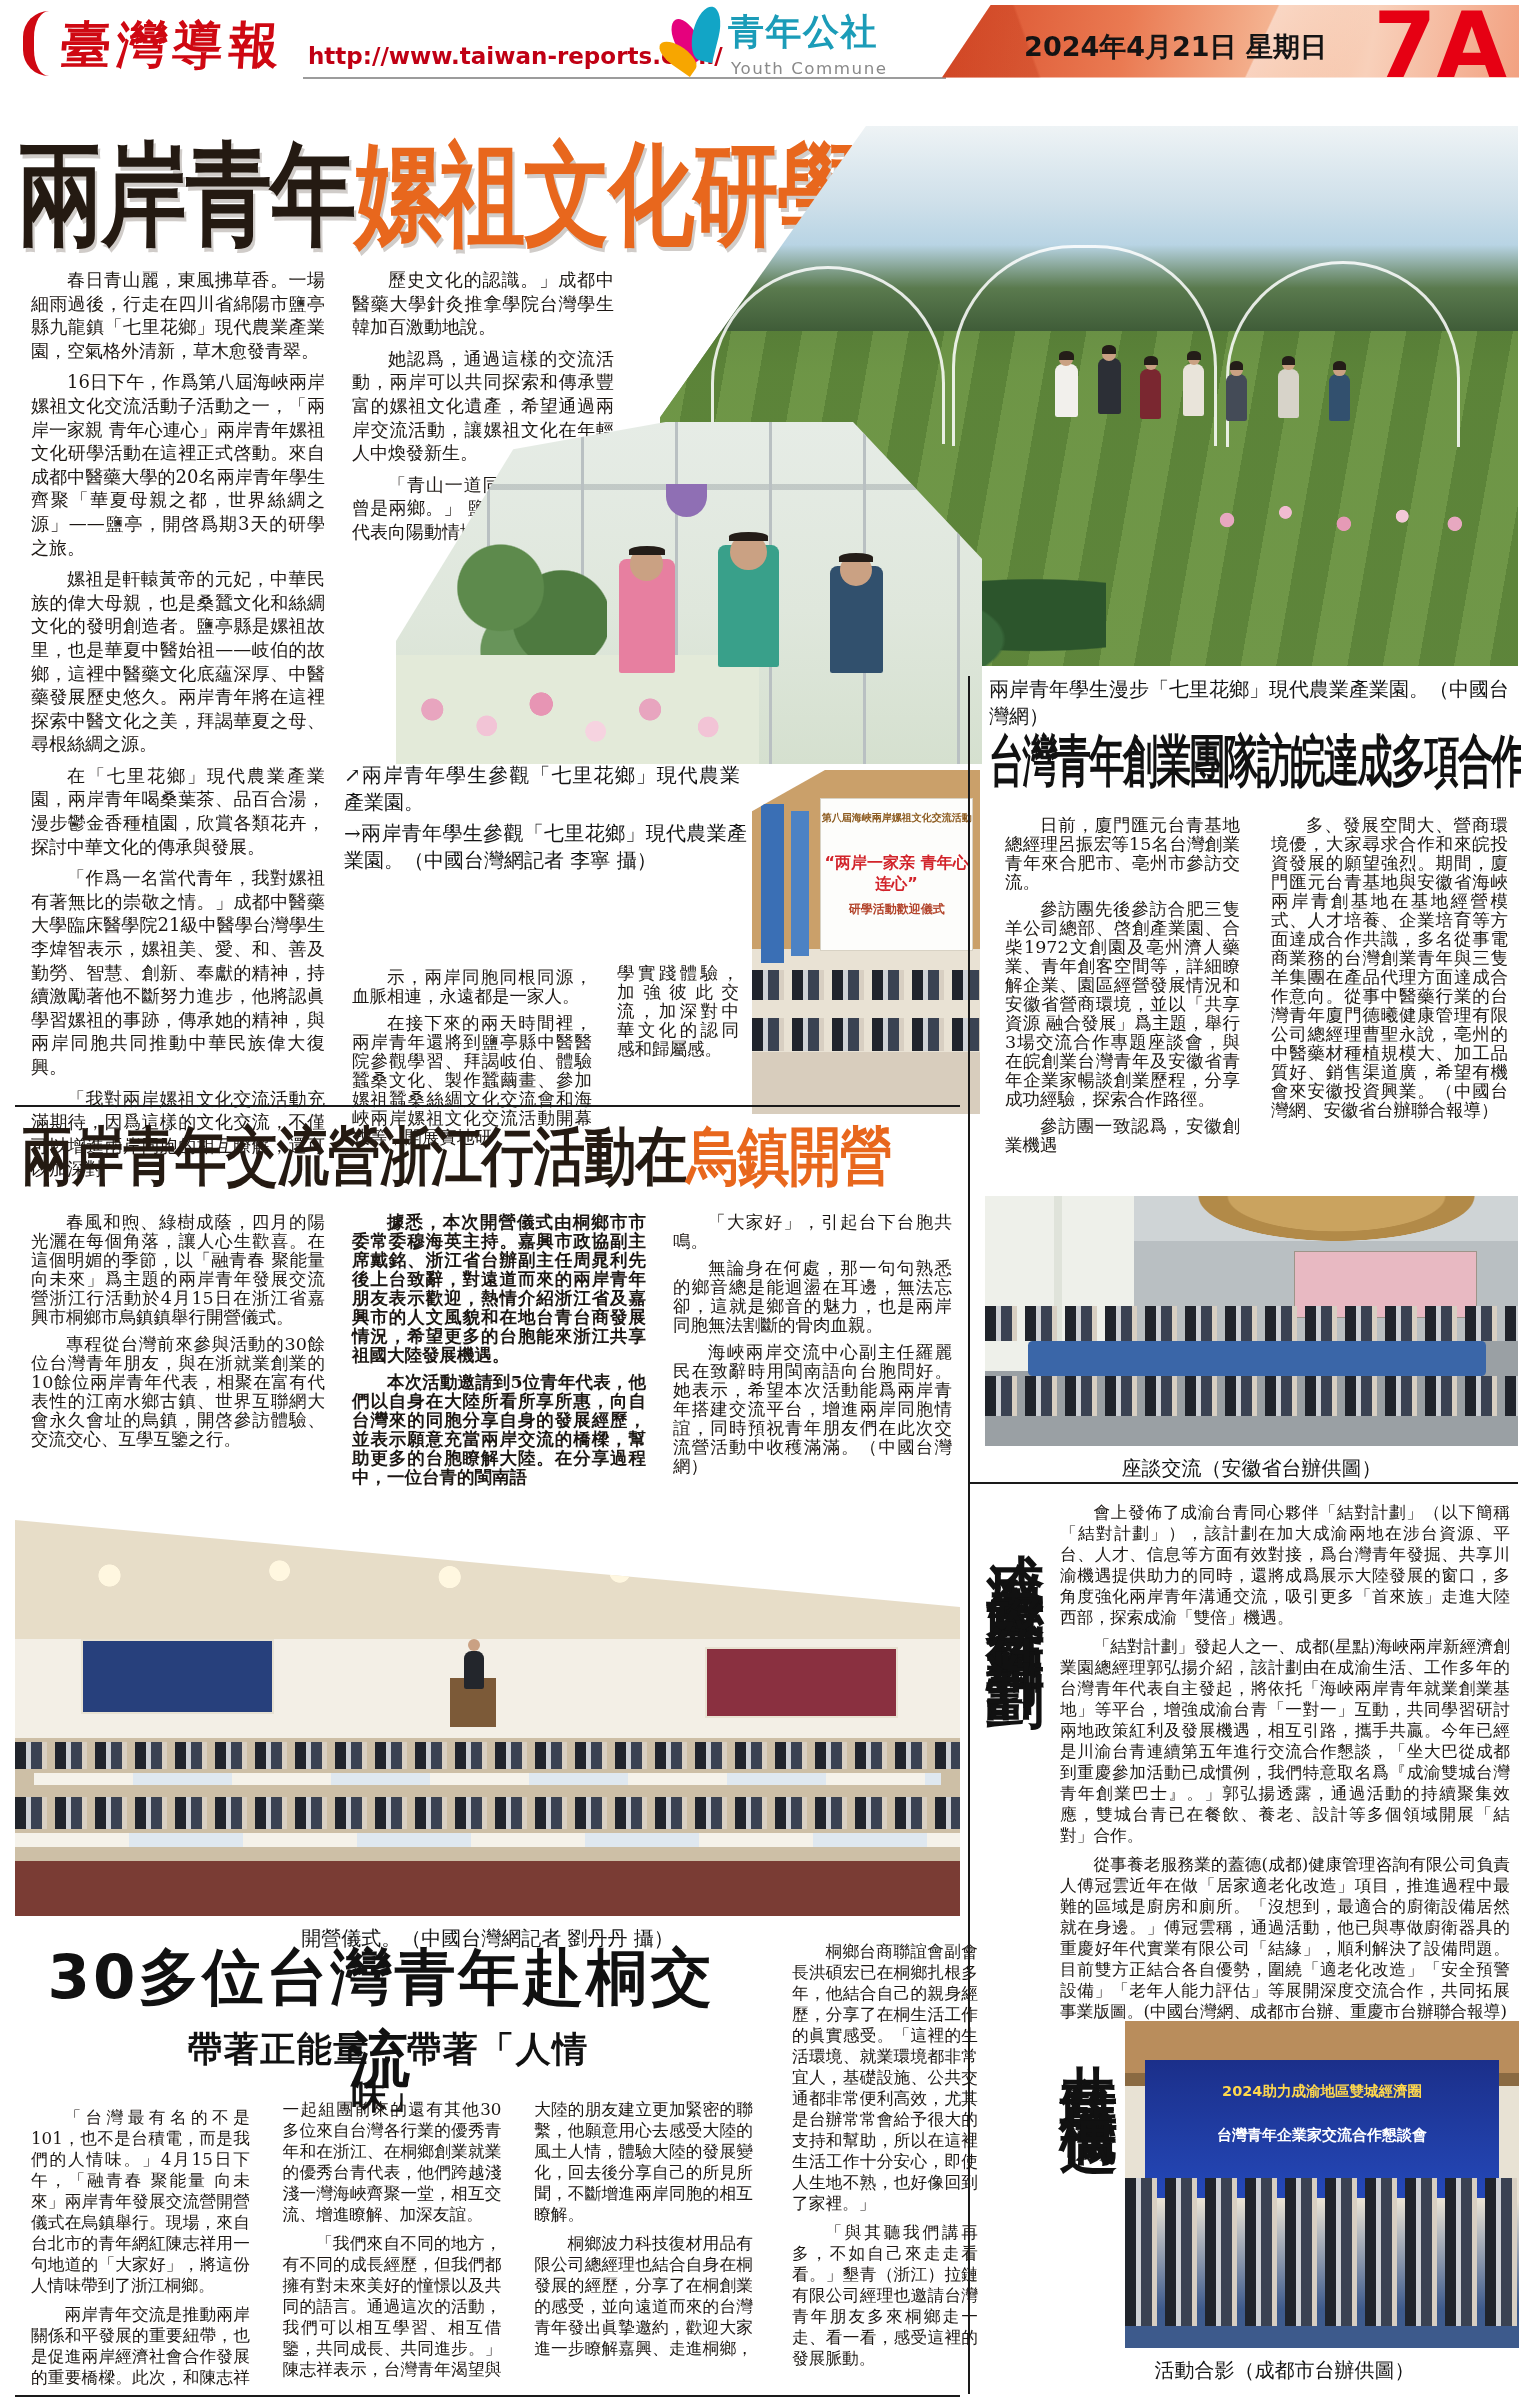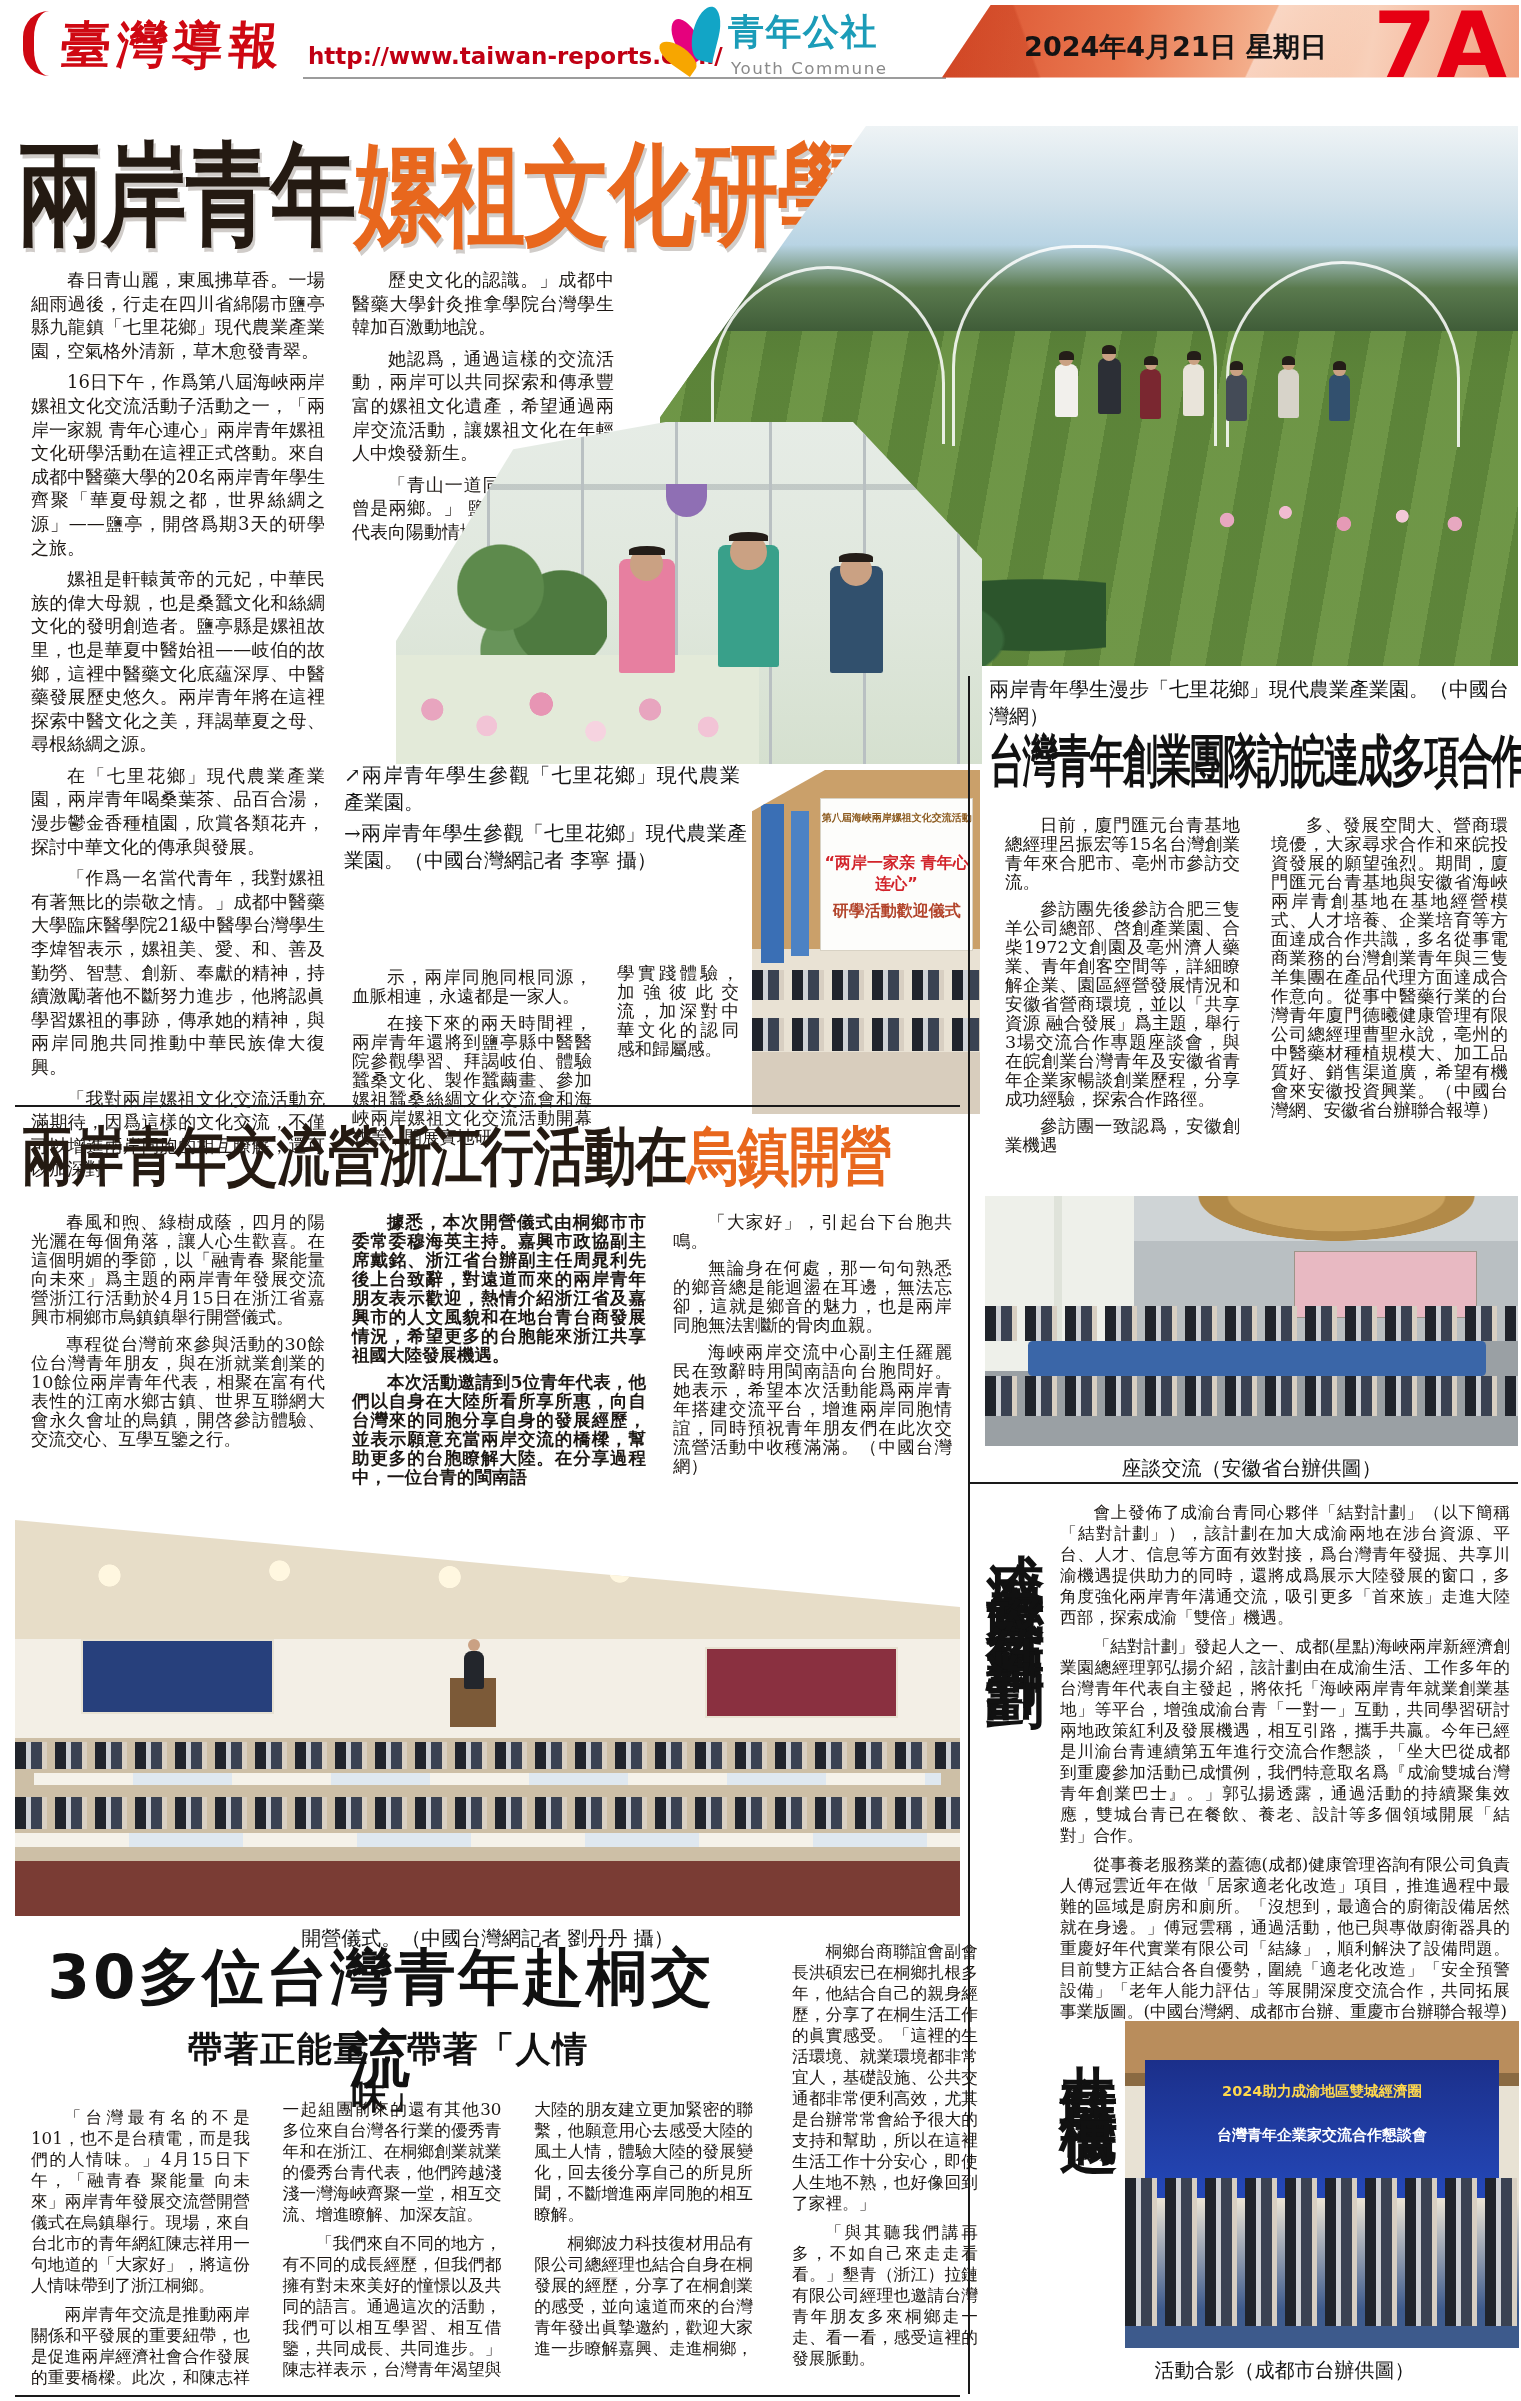--- a/index.html
+++ b/index.html
@@ -130,21 +130,21 @@
 
   <div class="abs cap" style="left:344px;top:762px;width:396px;text-align:justify;">↗兩岸青年學生參觀「七里花鄉」現代農業產業園。</div>
   <div class="abs cap" style="left:344px;top:820px;width:403px;text-align:justify;">→兩岸青年學生參觀「七里花鄉」現代農業產業園。（中國台灣網記者 李寧 攝）</div>
 
   <div class="abs ph" style="left:752px;top:770px;width:228px;height:344px;clip-path:polygon(0 12%,32% 0,100% 0,100% 100%,0 100%);background:linear-gradient(#caa06a 0 52%,#e9e2d4 52% 82%,#d8cdbd 82% 100%);">
     <div class="abs" style="left:4%;top:10%;width:10%;height:46%;background:#3a6fb5;"></div>
     <div class="abs" style="left:17%;top:12%;width:8%;height:42%;background:#4c82c4;"></div>
     <div class="abs" style="left:30%;top:8%;width:66%;height:44%;background:#fdfdfb;border:0.8px solid #d8d2c4;">
       <div class="screenline" style="top:8%;font-size:10px;color:#8c5a1e;">第八屆海峽兩岸嫘祖文化交流活動</div>
       <div class="screenline" style="top:36%;font-size:16px;color:#d2232a;">“两岸一家亲 青年心连心”</div>
-      <div class="screenline" style="top:68%;font-size:16px;color:#b3452c;font-family:Liberation Serif, serif;">研學活動歡迎儀式</div>
+      <div class="screenline" style="top:68%;font-size:12px;color:#b3452c;font-family:Liberation Serif, serif;">研學活動歡迎儀式</div>
     </div>
     <div class="crowdrow" style="top:58%;height:30px;"></div>
     <div class="crowdrow" style="top:72%;height:33px;"></div>
   </div>
 
   <div class="abs t f23" style="left:344px;top:960px;width:256px;">
     <p>示，兩岸同胞同根同源，血脈相連，永遠都是一家人。</p>
     <p>在接下來的兩天時間裡，兩岸青年還將到鹽亭縣中醫醫院參觀學習、拜謁岐伯、體驗蠶桑文化、製作蠶繭畫、參加嫘祖蠶桑絲綢文化交流會和海峽兩岸嫘祖文化交流活動開幕式等，開展實地研</p>
   </div>
   <div class="abs t f23" style="left:609px;top:956px;width:138px;">

